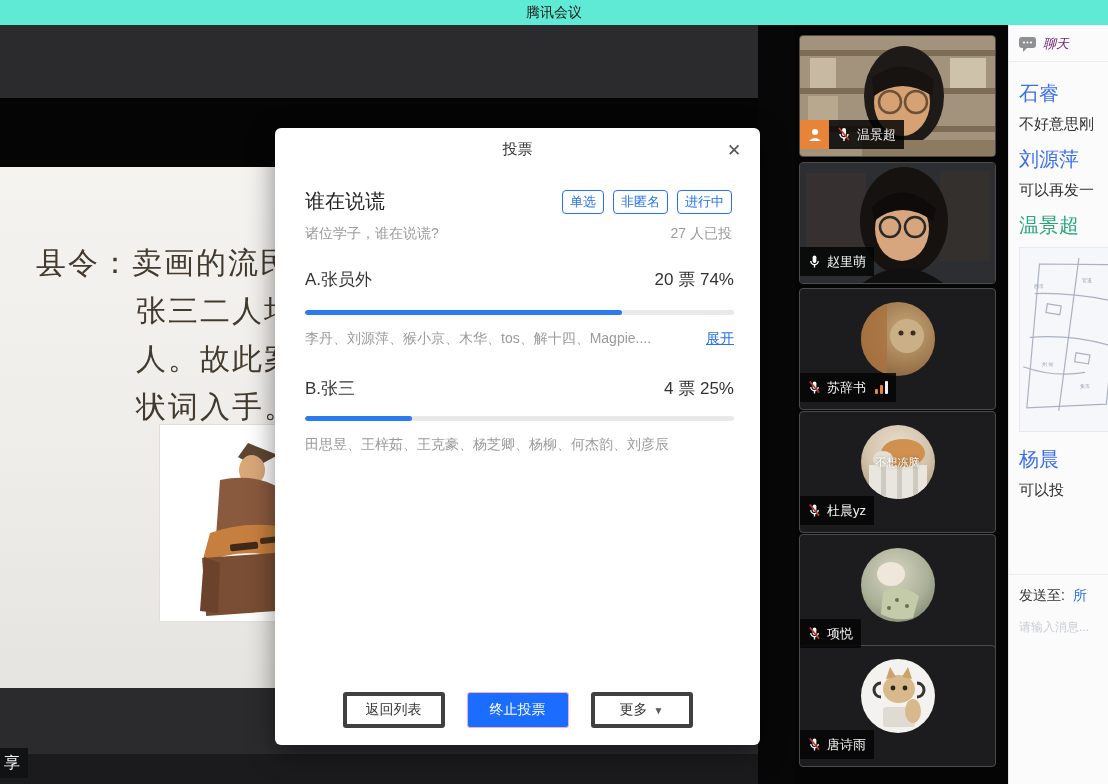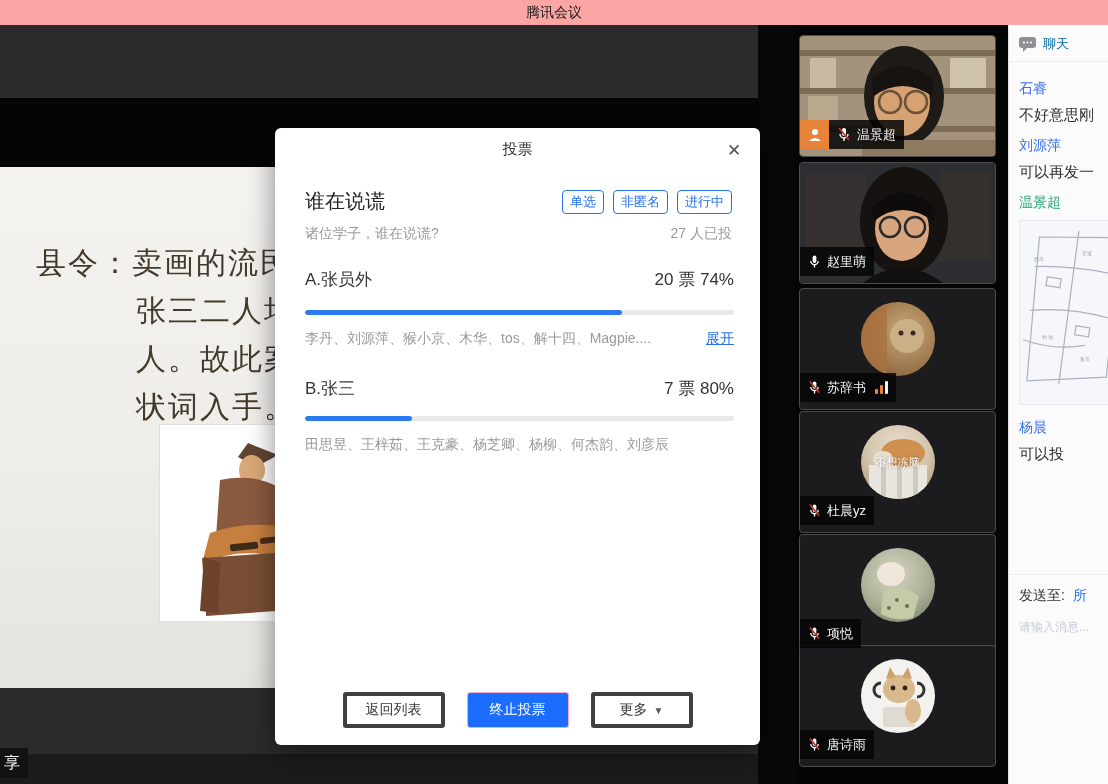--- a/index.html
+++ b/index.html
@@ -1,21 +1,21 @@
 <!DOCTYPE html>
 <html><head>
 <meta charset="utf-8">
 <style>
   * { margin:0; padding:0; box-sizing:border-box; }
   html,body { width:1108px; height:784px; overflow:hidden; background:#000; }
   body { font-family:"Liberation Sans","DejaVu Sans",sans-serif; }
   #stage { position:relative; width:1108px; height:784px; background:#0a0a0a; overflow:hidden; }
 
   
-  .titlebar { position:absolute; left:0; top:0; width:1108px; height:25px; background:#fca5a5;
+  .titlebar { position:absolute; left:0; top:0; width:1108px; height:25px; background:#5eead4;
               display:flex; align-items:center; justify-content:center; font-size:14px; color:#1a1a1a; }
 
   
   .share-zone { position:absolute; left:0; top:25px; width:795px; height:759px; background:#2b2b2e; }
   .share-black-band { position:absolute; left:0; top:73px; width:795px; height:69px; background:#050505; }
   .share-right-black { position:absolute; right:0; top:0; width:37px; height:759px; background:#070707; }
   .share-bottom-band { position:absolute; left:0; bottom:0; width:758px; height:30px; background:#1b1b1d; }
 
   .slide { position:absolute; left:0; top:142px; width:790px; height:521px;
            background:linear-gradient(180deg,#f5f3f0 0%,#efedea 55%,#e6e4e0 100%); overflow:hidden; }
@@ -68,23 +68,23 @@
   .role-badge { width:29px; height:29px; background:#e8833a; display:flex; align-items:center; justify-content:center; }
   .nb-black { background:rgba(5,5,5,.85); display:flex; align-items:center; padding:0 8px; height:29px; gap:6px; }
   .nb-name { color:#f4f4f4; font-size:13px; white-space:nowrap; }
   .sigbars { display:flex; align-items:flex-end; gap:2px; height:13px; margin-left:3px; }
   .sigbars i { display:block; width:3px; border-radius:1px; }
 
   
   .chat { position:absolute; left:1008px; top:25px; width:100px; height:759px; background:#fbfbfc; overflow:hidden;
           border-left:1px solid #e3e3e5; }
   .chat-header { display:flex; align-items:center; gap:7px; padding:10px 0 8px 10px; border-bottom:1px solid #ececee; }
-  .chat-header-label { font-size:13px; color:#0369a1; }
+  .chat-header-label { font-size:13px; color:#701a75;font-style:italic; }
   .chat-body { padding:18px 0 0 10px; }
-  .msg-sender { font-size:14px; margin-bottom:8px; }
+  .msg-sender { font-size:20px; margin-bottom:8px; }
   .sender-blue { color:#3a6ef0; }
   .sender-green { color:#28a878; }
   .msg-text { font-size:15px; color:#2f2f2f; margin-bottom:12px; white-space:nowrap; }
   .msg-image { width:105px; height:185px; background:#f6f7fa; border:1px solid #e8eaef; margin:2px 0 14px 0;
                overflow:hidden; position:relative; }
   .chat-footer { position:absolute; left:0; bottom:148px; width:100%; border-top:1px solid #eeeeef; padding:12px 0 0 10px; }
   .send-to { font-size:14px; color:#333; display:flex; gap:8px; white-space:nowrap; }
   .send-to-val { color:#2672f2; }
   .chat-input-ph { margin-top:14px; font-size:12px; color:#c9cdd4; white-space:nowrap; }
 </style>
@@ -152,21 +152,21 @@
     <div class="track" style="top:182px;">
       <div class="fill" style="width: 74%;"></div>
     </div>
     <div class="voters-row" style="top:202px;gap:11px;">
       <span class="voters-text">李丹、刘源萍、猴小京、木华、tos、解十四、Magpie....</span>
       <span class="expand-link">展开</span>
     </div>
 
     <div class="opt-label-row" style="top:249px;">
       <span class="opt-name">B.张三</span>
-      <span class="opt-votes">7 票 80%</span>
+      <span class="opt-votes">4 票 25%</span>
     </div>
     <div class="track" style="top:288px;">
       <div class="fill" style="width: 25%;"></div>
     </div>
     <div class="voters-row" style="top:308px;">
       <span class="voters-text">田思昱、王梓茹、王克豪、杨芝卿、杨柳、何杰韵、刘彦辰</span>
     </div>
 
     <div class="modal-footer">
       <div class="btn btn-outline">

